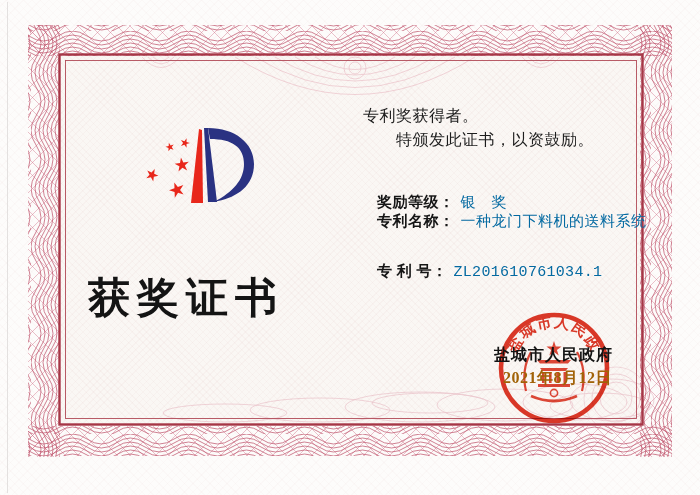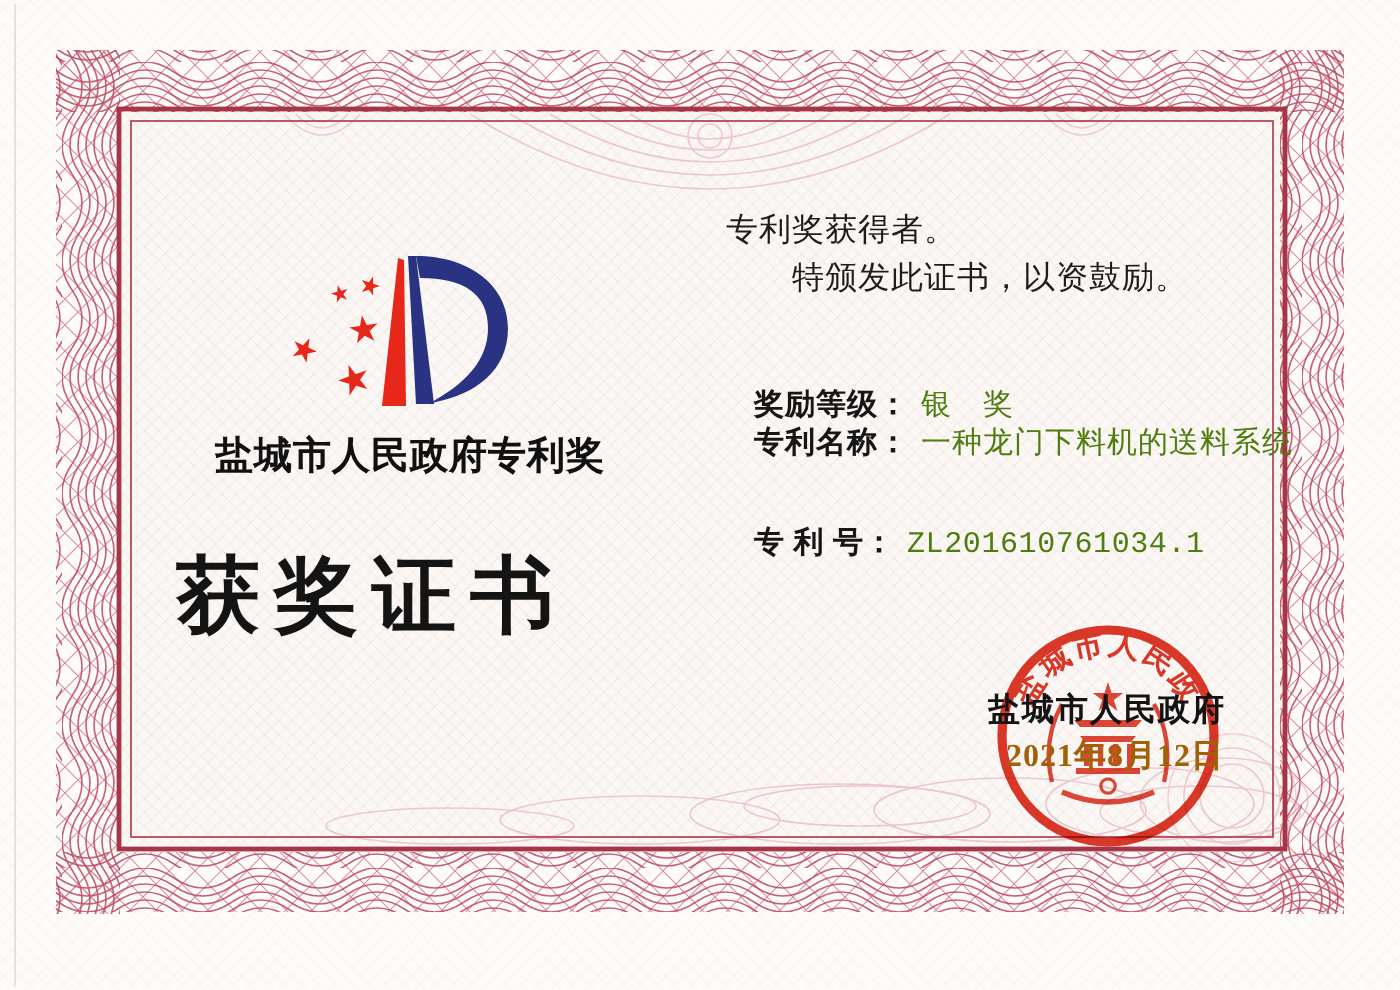--- a/index.html
+++ b/index.html
@@ -40,21 +40,21 @@
   }
   .cert-title{
     position:absolute;left:88px;top:270px;width:234px;
     font-size:42px;font-weight:bold;letter-spacing:7px;color:#141414;
   }
   .body-block{position:absolute;left:363px;top:104px;width:286px;font-size:16px;line-height:24px;}
   .body-line{display:block;letter-spacing:0.5px;}
   .body-line.indent{padding-left:33px;}
   .field-row{position:absolute;left:377px;white-space:nowrap;}
   .field-row .field-label{font-size:15px;font-weight:bold;letter-spacing:0.5px;color:#161616;}
-  .field-row .field-value{font-size:15px;margin-left:6px;letter-spacing:0.5px;color:#4d7c0f;}
+  .field-row .field-value{font-size:15px;margin-left:6px;letter-spacing:0.5px;color:#0369a1;}
   .field-row .field-value.mono-num{font-size:15px;letter-spacing:0.3px;font-family:Liberation Mono, monospace;}
   .row-1{top:193px;}
   .row-2{top:212px;}
   .row-3{top:262px;}
   .row-4{top:297px;}
   .signature-authority{
     position:absolute;left:494px;top:345px;font-size:16px;font-weight:600;
     letter-spacing:1px;color:#141414;z-index:30;
   }
   .signature-date{
@@ -168,21 +168,20 @@
         <path transform="translate(45,23) scale(0.5) rotate(18)" d="M0,-10 L2.245,-3.09 L9.511,-3.09 L3.633,1.18 L5.878,8.09 L0,3.82 L-5.878,8.09 L-3.633,1.18 L-9.511,-3.09 L-2.245,-3.09 Z"></path>
         <path transform="translate(42,45) scale(0.75) rotate(-8)" d="M0,-10 L2.245,-3.09 L9.511,-3.09 L3.633,1.18 L5.878,8.09 L0,3.82 L-5.878,8.09 L-3.633,1.18 L-9.511,-3.09 L-2.245,-3.09 Z"></path>
         <path transform="translate(12,55) scale(0.65) rotate(25)" d="M0,-10 L2.245,-3.09 L9.511,-3.09 L3.633,1.18 L5.878,8.09 L0,3.82 L-5.878,8.09 L-3.633,1.18 L-9.511,-3.09 L-2.245,-3.09 Z"></path>
         <path transform="translate(37,70) scale(0.8) rotate(-20)" d="M0,-10 L2.245,-3.09 L9.511,-3.09 L3.633,1.18 L5.878,8.09 L0,3.82 L-5.878,8.09 L-3.633,1.18 L-9.511,-3.09 L-2.245,-3.09 Z"></path>
       </g>
       <polygon fill="#e8271b" points="59,9 62,10 63,83 51,83"></polygon>
       <polygon fill="#2a3282" points="64,8 68,8 77,82 68,82"></polygon>
       <path fill="#2a3282" d="M68,8 C95,8 114,23 114,44 C114,66 97,77 78,81 L74,82 C93,72 104,60 104,44 C104,27 92,19 70,19 Z"></path>
     </svg>
 
-    <div class="logo-caption">盐城市人民政府专利奖</div>
 
     <div class="cert-title">获奖证书</div>
 
     <div class="body-block">
       <span class="body-line">专利奖获得者。</span>
       <span class="body-line indent">特颁发此证书，以资鼓励。</span>
     </div>
 
     <div class="field-row row-1">
       <span class="field-label">奖励等级：</span><span class="field-value">银　奖</span>

